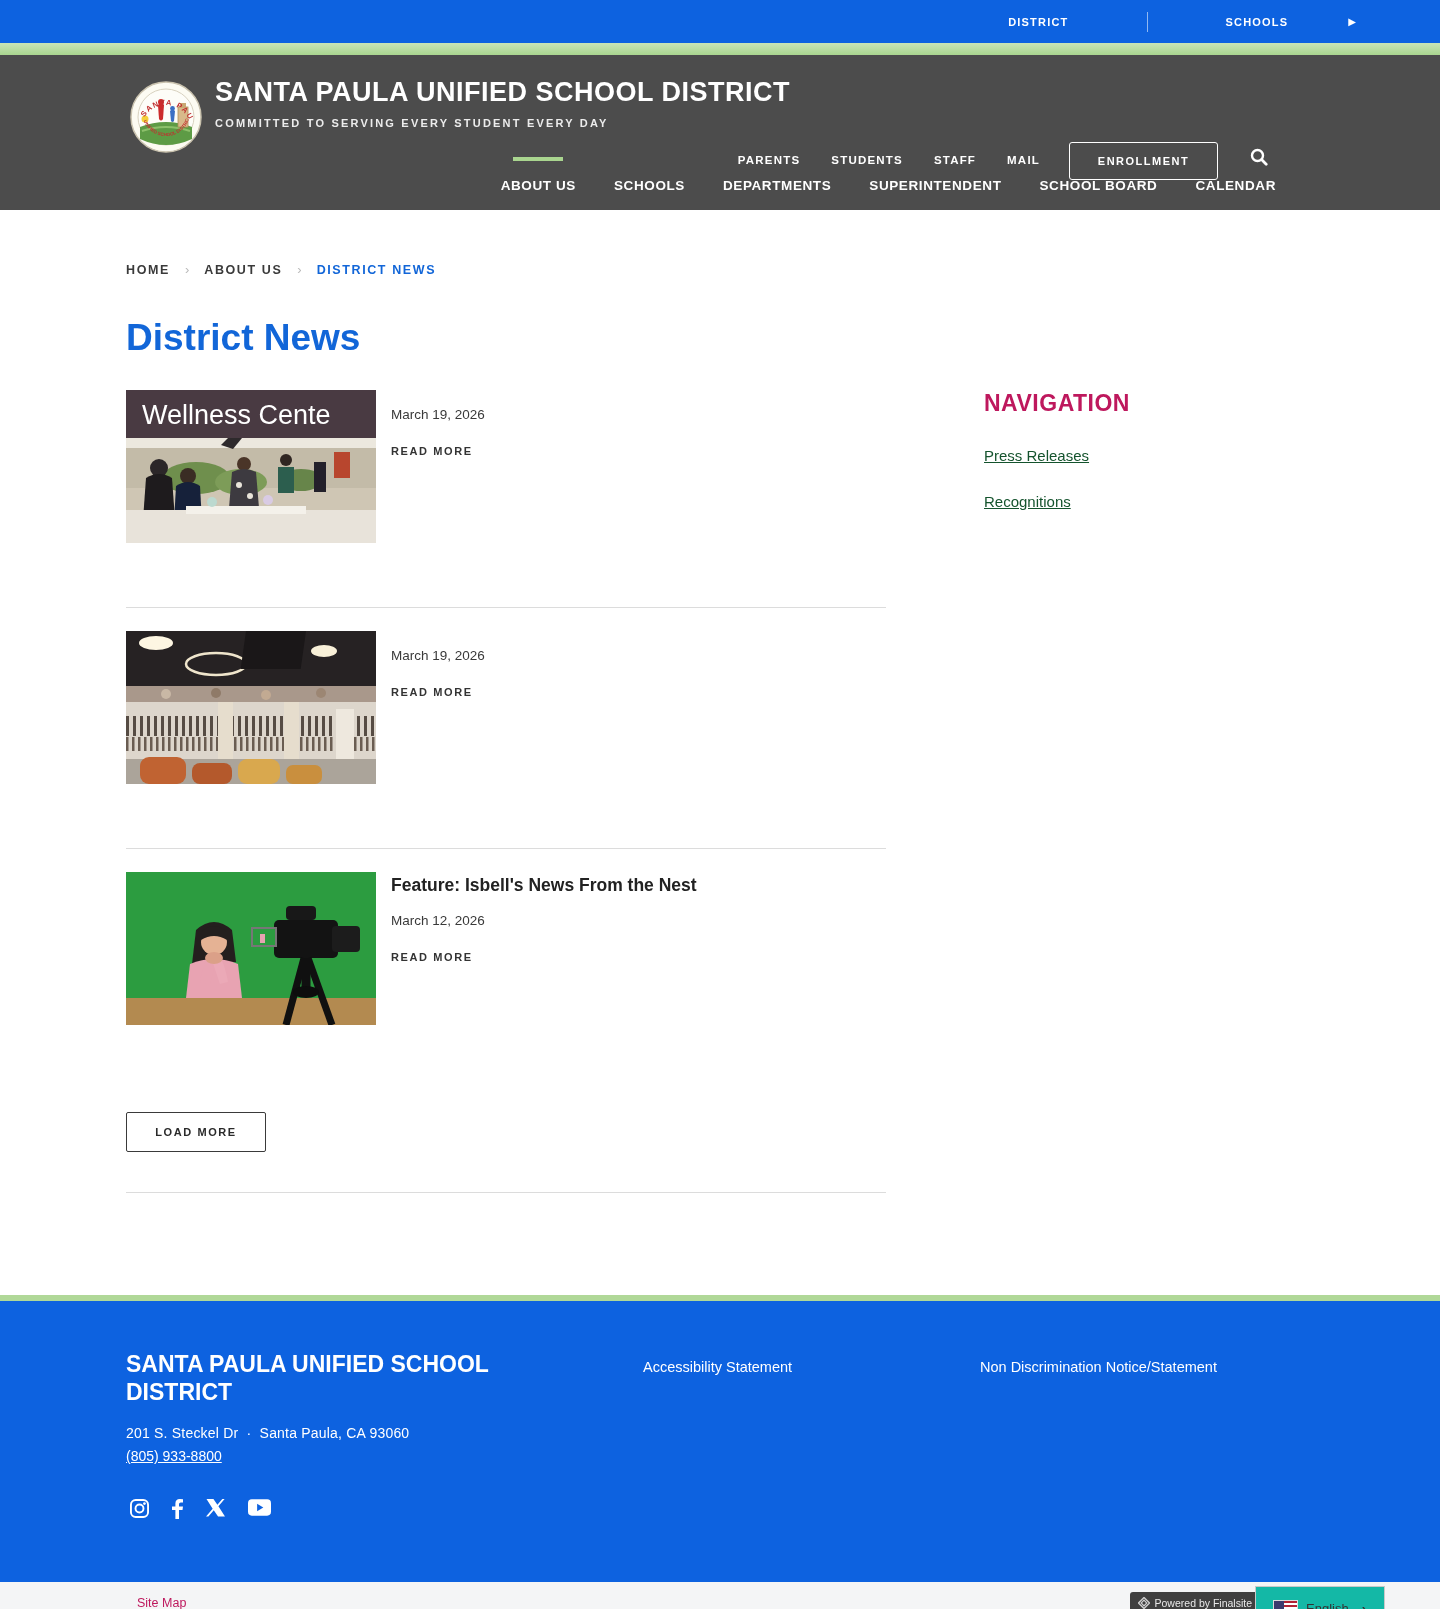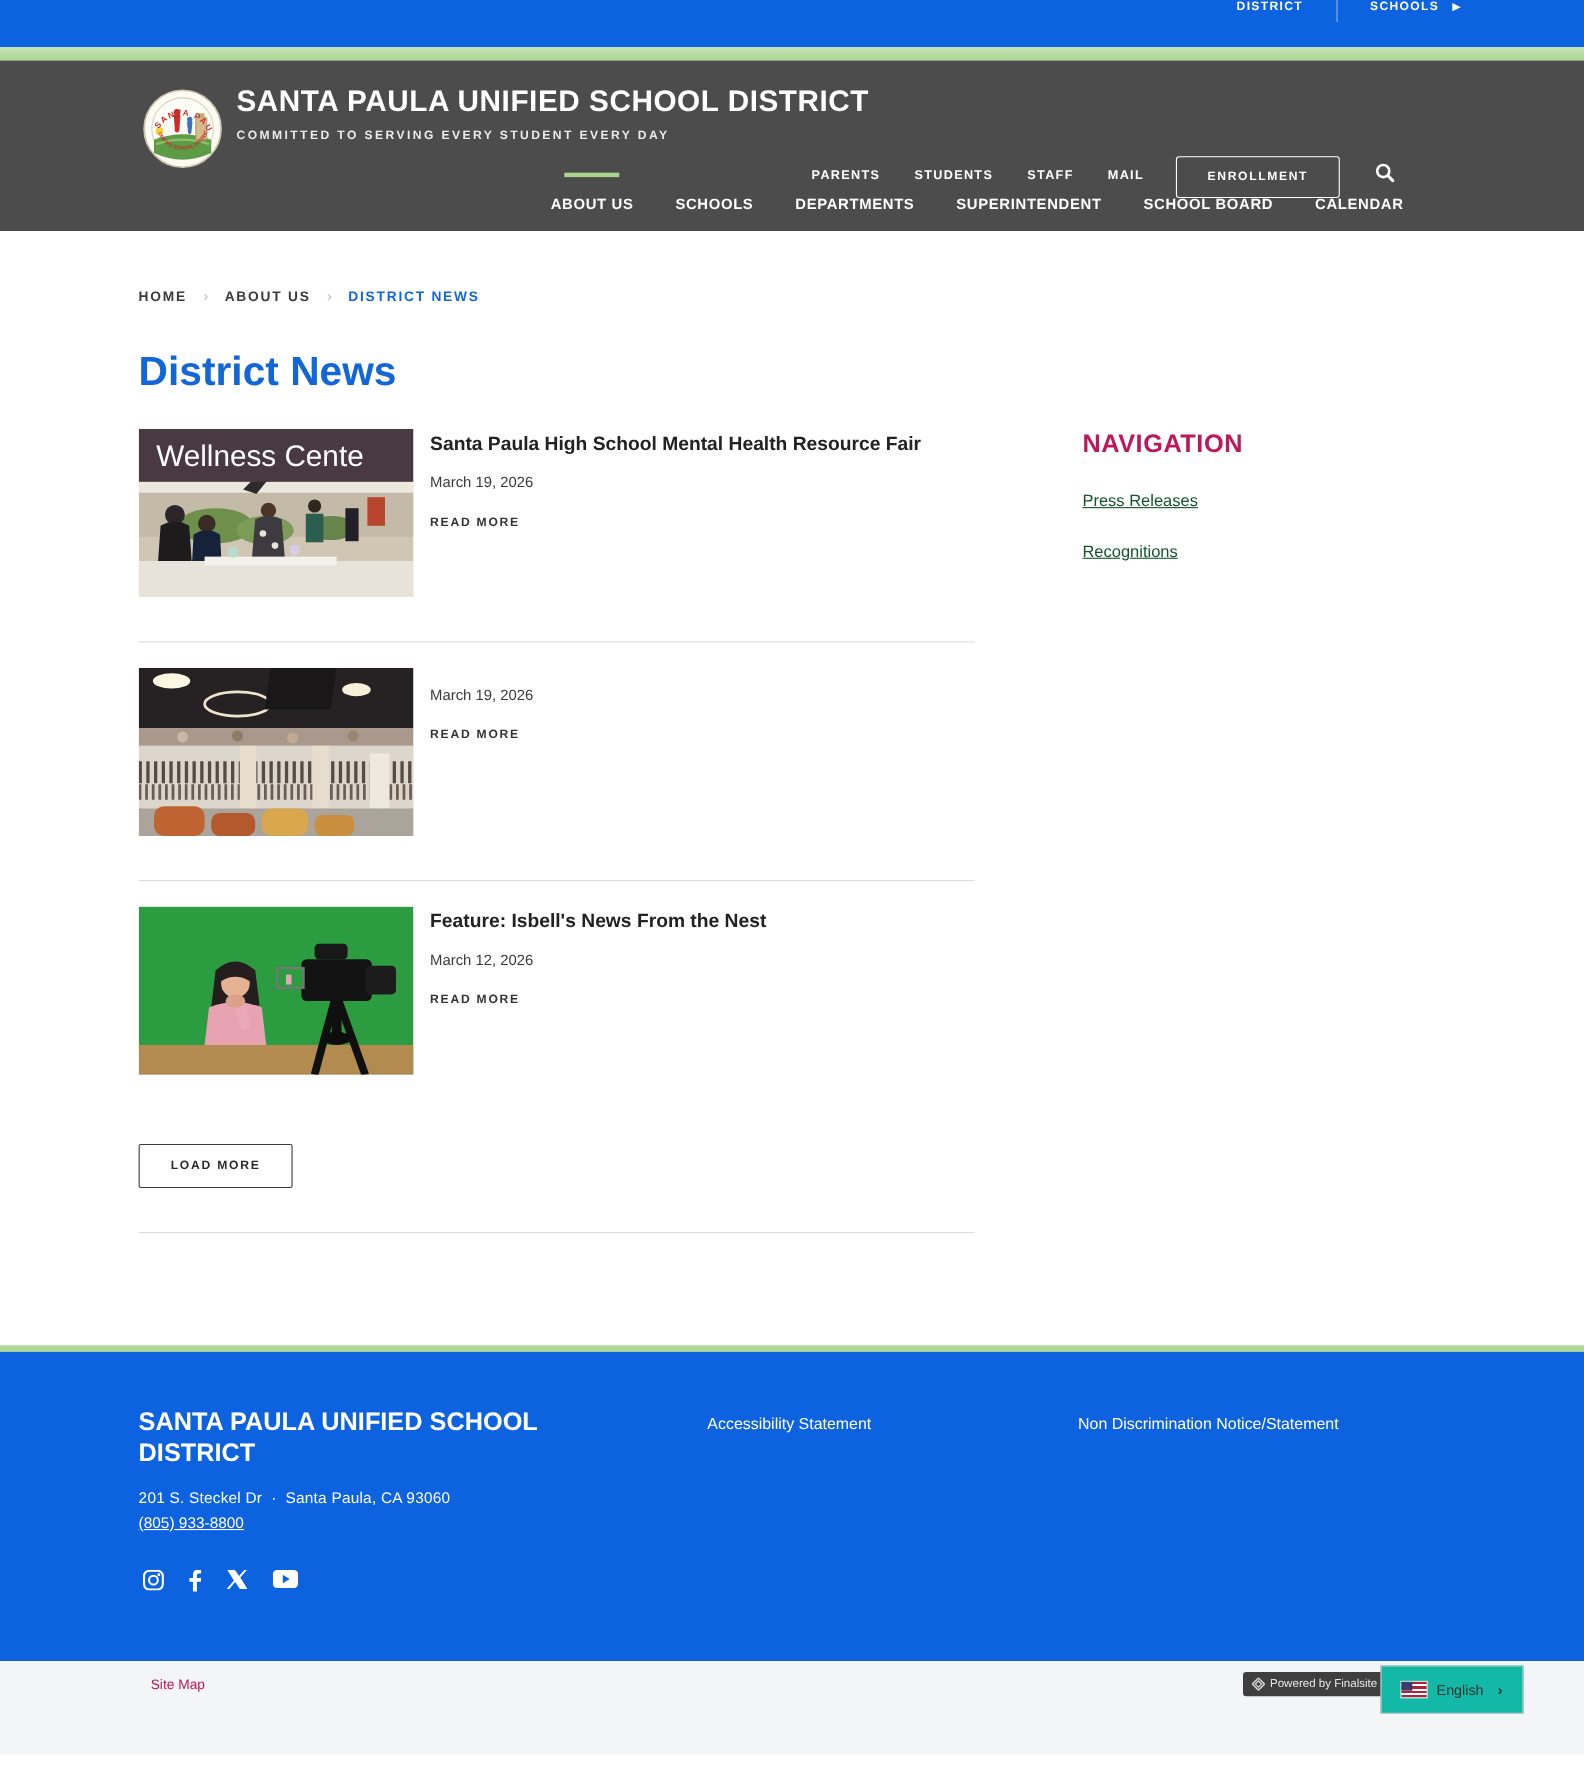--- a/index.html
+++ b/index.html
@@ -1,21 +1,21 @@
 <!DOCTYPE html>
 <html><head>
 <meta charset="utf-8">
 <style>
   * { box-sizing: border-box; margin: 0; padding: 0; }
   body {
     width: 1440px; height: 1609px; margin: 0 auto; background: #fff;
     font-family: "Liberation Sans", sans-serif; color: #2a2a2a; overflow: hidden;
   }
   
-  .topbar { height: 43px; background: #0d62e0; display: flex; align-items: flex-start; justify-content: flex-end; padding-right: 112px; }
+  .topbar { height: 43px; background: #0d62e0; display: flex; align-items: center; justify-content: flex-end; padding-right: 84px; gap: 48px; }
   .topbar a { color: #fff; font-size: 11px; font-weight: bold; letter-spacing: 1.2px; text-decoration: none; cursor: pointer; }
   .topbar .sep { width: 1px; height: 20px; background: rgba(255,255,255,.55); margin: 0 30px; }
   .topbar .chev { color: #fff; font-size: 10px; margin-left: 12px; }
   .greenstrip { height: 12px; background: linear-gradient(#c9e4b7, #a9d58f); }
   
   .header { height: 155px; background: #4c4c4c; position: relative; }
   .logo { position: absolute; left: 130px; top: 26px; width: 72px; height: 72px; border-radius: 50%; }
   .brand { position: absolute; left: 215px; top: 22px; }
   .brand h1 { color: #fff; font-size: 27px; font-weight: 600; letter-spacing: .5px; white-space: nowrap; }
   .brand .tagline { color: #ececec; font-size: 11px; letter-spacing: 2.2px; font-weight: bold; margin-top: 9px; }
@@ -28,21 +28,21 @@
   .mainnav a.active::before { content: ""; position: absolute; top: -21px; left: 50%; transform: translateX(-50%); width: 50px; height: 4px; background: #a9d58f; }
   
   .container { width: 1188px; margin: 0 126px; }
   .breadcrumb { padding-top: 52px; display: flex; align-items: center; }
   .breadcrumb a { font-size: 12.5px; font-weight: bold; letter-spacing: 1.6px; color: #3a3a3a; text-decoration: none; cursor: pointer; }
   .breadcrumb .bsep { color: #b9b9b9; font-size: 13px; margin: 0 15px; }
   .breadcrumb a.current { color: #1266d8; }
   .page-title { margin-top: 40px; font-size: 37px; font-weight: 600; color: #1266d8; }
   .content-flex { display: flex; margin-top: 31px; }
   .news-col { width: 760px; }
-  .news-item { display: flex; gap: 15px; padding-bottom: 40px; }
+  .news-item { display: flex; gap: 15px; padding-bottom: 64px; }
   .news-item.bordered { border-bottom: 1px solid #dcdcdc; margin-bottom: 23px; }
   .thumb { width: 250px; height: 153px; flex-shrink: 0; cursor: pointer; overflow: hidden; }
   .thumb svg { display: block; }
   .news-text { padding-top: 2px; }
   .news-title { font-size: 17.5px; font-weight: bold; color: #222; line-height: 1.35; max-width: 495px; }
   .news-date { font-size: 13.5px; color: #3a3a3a; margin-top: 15px; }
   .read-more { display: inline-block; margin-top: 23px; font-size: 11px; font-weight: bold; letter-spacing: 1.6px; color: #333; text-decoration: none; cursor: pointer; }
   .load-more { margin-top: 23px; width: 140px; height: 40px; background: #fff; border: 1px solid #3a3a3a; border-radius: 2px; font-size: 11px; font-weight: bold; letter-spacing: 1.6px; color: #2a2a2a; cursor: pointer; font-family: inherit; }
   .bottom-rule { border: none; border-top: 1px solid #dcdcdc; width: 760px; margin: 40px 0 0; }
   .side-col { margin-left: 98px; width: 330px; }
@@ -170,21 +170,20 @@
             <rect x="188" y="72" width="12" height="30" fill="#23202a"></rect>
             <rect x="0" y="120" width="250" height="33" fill="#e8e3da"></rect>
             <rect x="60" y="116" width="120" height="8" fill="#f4f1ea"></rect>
             <circle cx="86" cy="112" r="5" fill="#bcd9cf"></circle>
             <circle cx="142" cy="110" r="5" fill="#d9cbe4"></circle>
             <rect x="0" y="0" width="250" height="48" fill="#493a42"></rect>
             <text x="16" y="34" fill="#ffffff" font-size="27" font-family="Liberation Sans, sans-serif">Wellness Cente</text>
           </svg>
         </div>
         <div class="news-text">
-          <h3 class="news-title">Santa Paula High School Mental Health Resource Fair</h3>
           <div class="news-date">March 19, 2026</div>
           <a class="read-more">READ MORE</a>
         </div>
       </article>
 
       
       <article class="news-item bordered">
         <div class="thumb">
           <svg width="250" height="153" viewBox="0 0 250 153">
             <rect width="250" height="153" fill="#d9d3ca"></rect>

